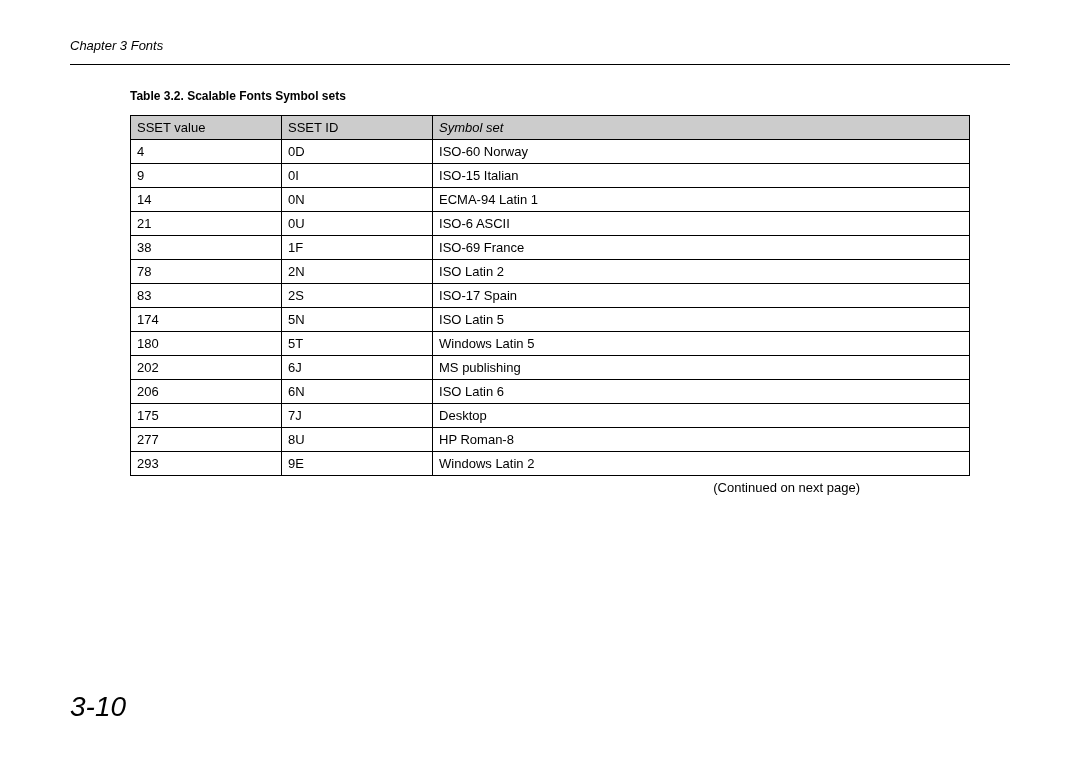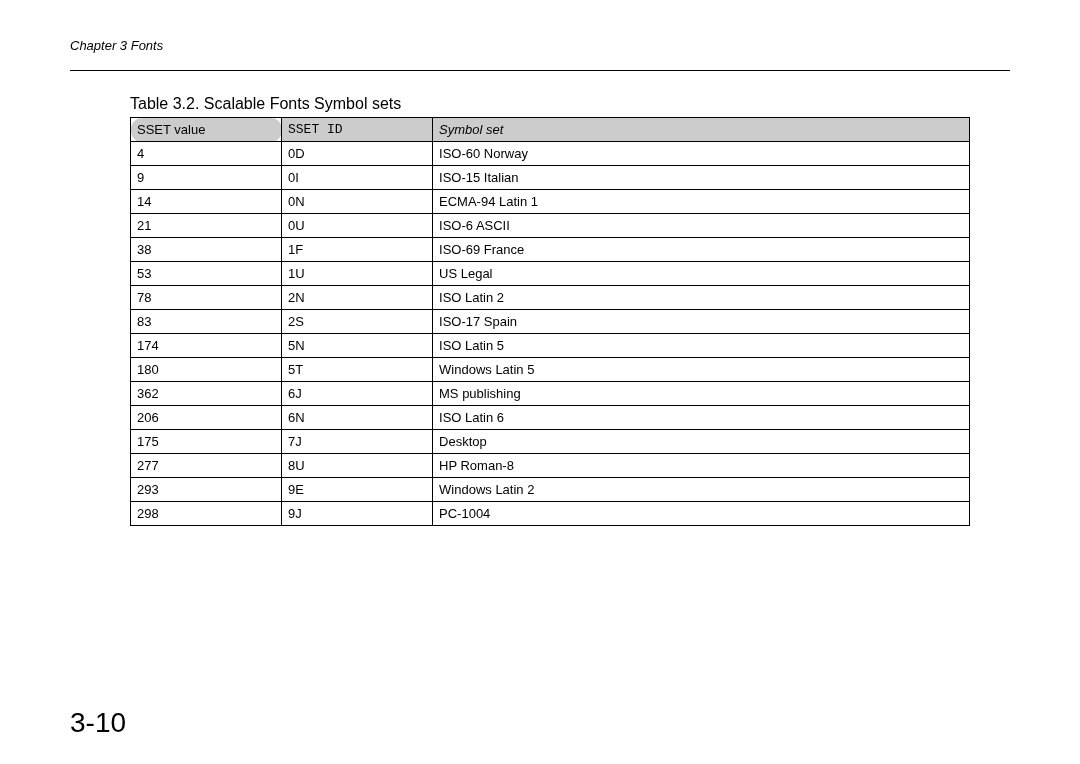--- a/index.html
+++ b/index.html
@@ -11,31 +11,31 @@
       color: #000;
       position: relative;
     }
     .page {
       padding: 36px 70px 30px 70px;
       height: 100%;
       position: relative;
     }
     .header-line {
       border-bottom: 1px solid #000;
-      padding-bottom: 16px;
+      padding-bottom: 10px;
       margin-bottom: 24px;
     }
     .chapter {
       font-style: italic;
       font-size: 13px;
     }
     .table-title {
-      font-weight: normal;
-      font-size: 16px;
-      margin: 0 0 4px 60px;
+      font-weight: bold;
+      font-size: 12px;
+      margin: 0 0 12px 60px;
     }
     .table-wrap {
       margin-left: 60px;
       margin-right: 40px;
     }
     table {
       border-collapse: collapse;
       width: 100%;
       font-size: 13px;
     }
@@ -43,33 +43,34 @@
       border: 1px solid #000;
       padding: 4px 6px;
       text-align: left;
       vertical-align: middle;
       height: 24px;
     }
     th {
       background: #ccc;
       font-weight: normal;
     }
-    .col-val { width: 18%; border-radius: 11px; }
-    .col-id  { width: 18%; font-family: Liberation Mono, monospace; }
+    .col-val { width: 18%; }
+    .col-id  { width: 18%; }
     .col-set { width: 64%; font-style: italic; }
     .continued {
       text-align: right;
       font-size: 13px;
       margin-top: 4px;
       padding-right: 110px;
     }
     .footer {
       position: absolute;
       left: 70px;
-      bottom: 25px;
+      bottom: 41px;
+      font-style: italic;
       font-size: 28px;
     }
   </style>
 </head>
 <body>
 
 <div class="page">
 
   <div class="header-line">
     <span class="chapter">Chapter 3  Fonts</span>
@@ -106,46 +107,41 @@
             <td>21</td>
             <td>0U</td>
             <td>ISO-6 ASCII</td>
           </tr>
           <tr>
             <td>38</td>
             <td>1F</td>
             <td>ISO-69 France</td>
           </tr>
           <tr>
-            <td>53</td>
-            <td>1U</td>
-            <td>US Legal</td>
-          </tr>
-          <tr>
             <td>78</td>
             <td>2N</td>
             <td>ISO Latin 2</td>
           </tr>
           <tr>
             <td>83</td>
             <td>2S</td>
             <td>ISO-17 Spain</td>
           </tr>
           <tr>
             <td>174</td>
             <td>5N</td>
             <td>ISO Latin 5</td>
           </tr>
           <tr>
             <td>180</td>
             <td>5T</td>
             <td>Windows Latin 5</td>
           </tr>
           <tr>
-            <td>362</td>
+            <td>202</td>
             <td>6J</td>
             <td>MS publishing</td>
           </tr>
           <tr>
             <td>206</td>
             <td>6N</td>
             <td>ISO Latin 6</td>
           </tr>
           <tr>
             <td>175</td>
@@ -155,23 +151,19 @@
           <tr>
             <td>277</td>
             <td>8U</td>
             <td>HP Roman-8</td>
           </tr>
           <tr>
             <td>293</td>
             <td>9E</td>
             <td>Windows Latin 2</td>
           </tr>
-          <tr>
-            <td>298</td>
-            <td>9J</td>
-            <td>PC-1004</td>
-          </tr>
         </tbody>
     </table>
+    <div class="continued">(Continued on next page)</div>
   </div>
 
   <div class="footer">3-10</div>
 </div>
 
 </body></html>

